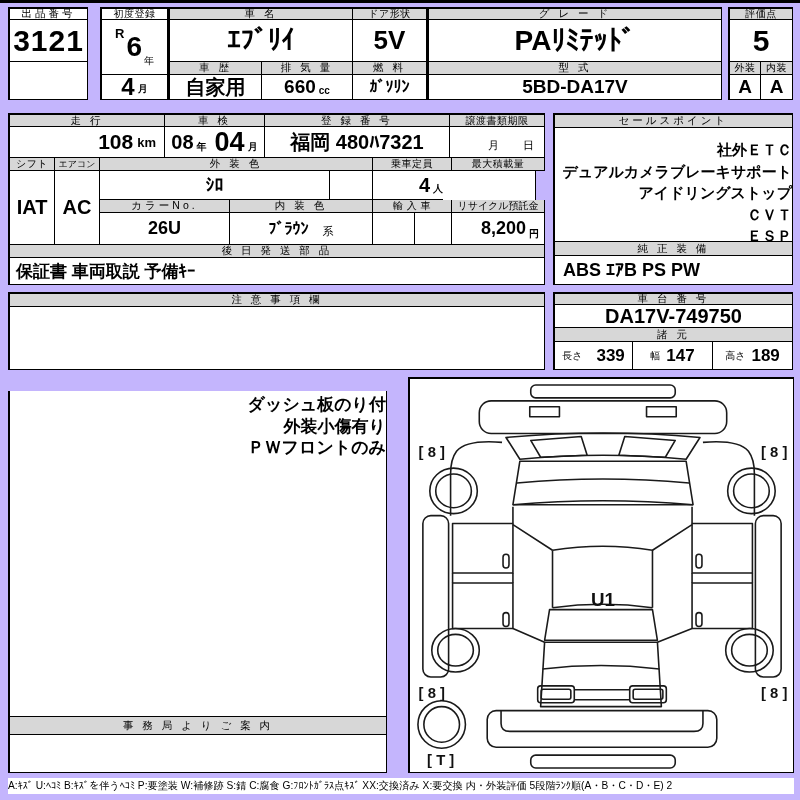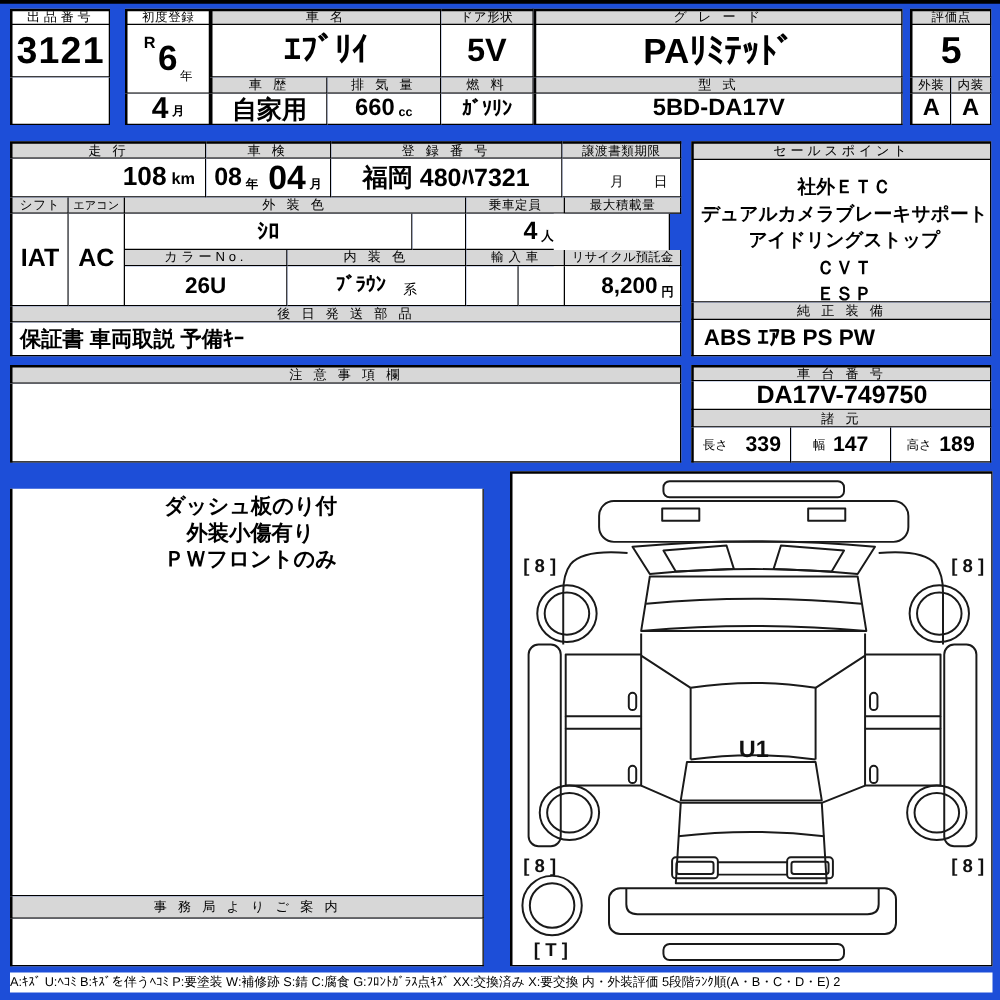--- a/index.html
+++ b/index.html
@@ -1,30 +1,30 @@
 <!DOCTYPE html>
 <html><head>
 <meta charset="utf-8">
 <style>
   html,body{margin:0;padding:0;background:#ffffff;}
-  #sheet{position:relative;width:800px;height:800px;background:#1d4ed8;
+  #sheet{position:relative;width:800px;height:800px;background:#c4b5fd;
          font-family:"Liberation Sans","DejaVu Sans",sans-serif;color:#000;}
   .c{position:absolute;box-sizing:border-box;overflow:hidden;display:flex;
      align-items:center;justify-content:center;white-space:nowrap;background:#fff;}
   .bt{border-top:2px solid #000}.bl{border-left:2px solid #000}
   .br{border-right:1.6px solid #000}.bb{border-bottom:1.6px solid #000}
   .g{background:#d7d7d7}
   .ht{font-size:10.5px;letter-spacing:3px}
   .h0{font-size:10px;letter-spacing:0.5px}
   .b{font-weight:bold}
   .left{justify-content:flex-start}
   .right{justify-content:flex-end}
   .topbar{position:absolute;left:0;top:0;width:800px;height:3px;background:#000}
   .unit{font-size:10px;font-weight:bold;margin-left:3px;align-self:flex-end;padding-bottom:3px}
-  .lines{flex-direction:column;align-items:center;justify-content:flex-start}
+  .lines{flex-direction:column;align-items:flex-end;justify-content:flex-start}
   .lines div{line-height:21.5px}
   svg text{font-family:"Liberation Sans","DejaVu Sans",sans-serif;font-weight:bold;fill:#111}
 </style>
 </head>
 <body>
 
 <div id="sheet">
   <div class="topbar"></div>
 
   <div class="c ht bt bl br bb" style="left:8px;top:7px;width:80px;height:13px">出品番号</div>

